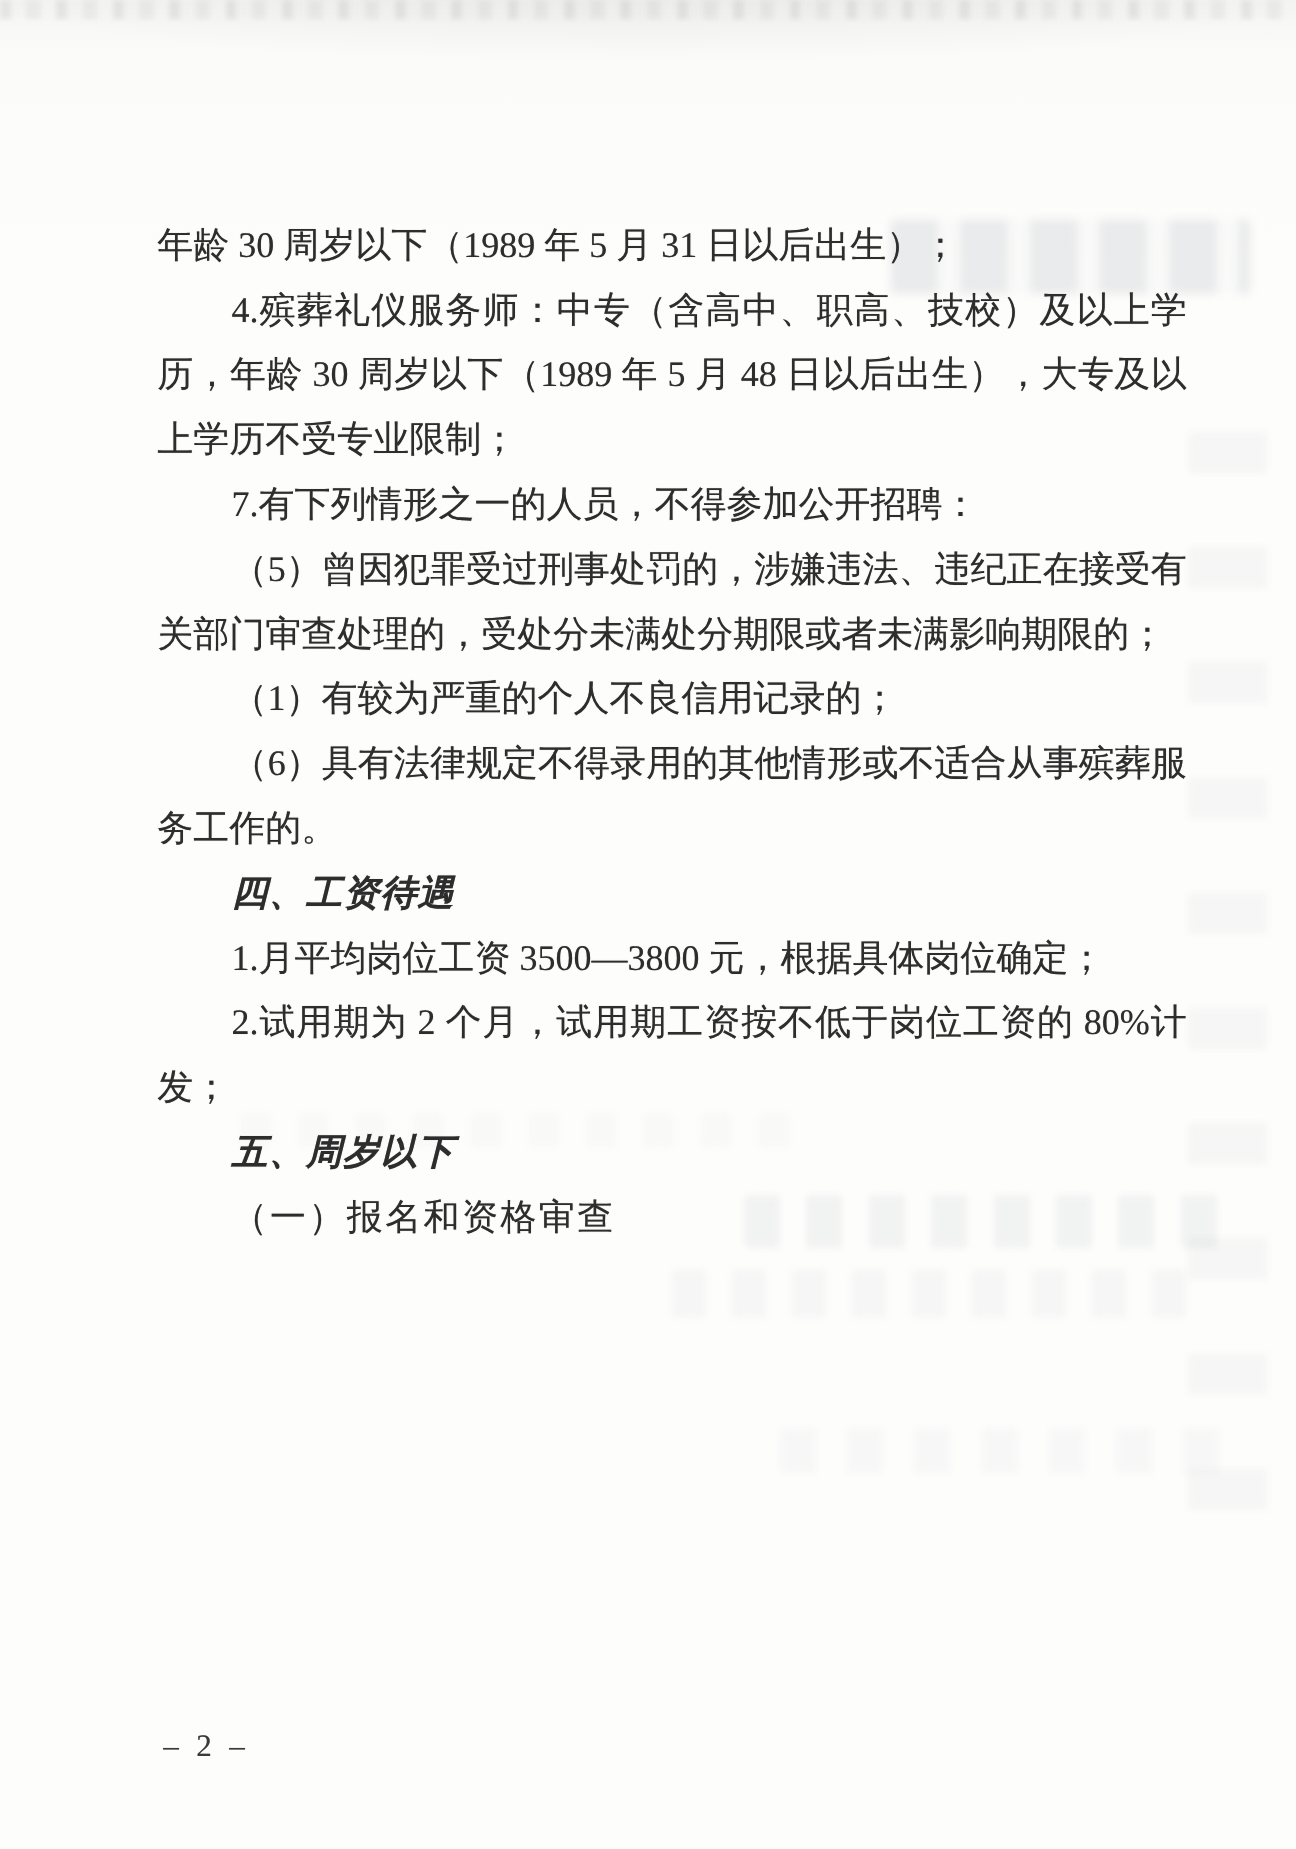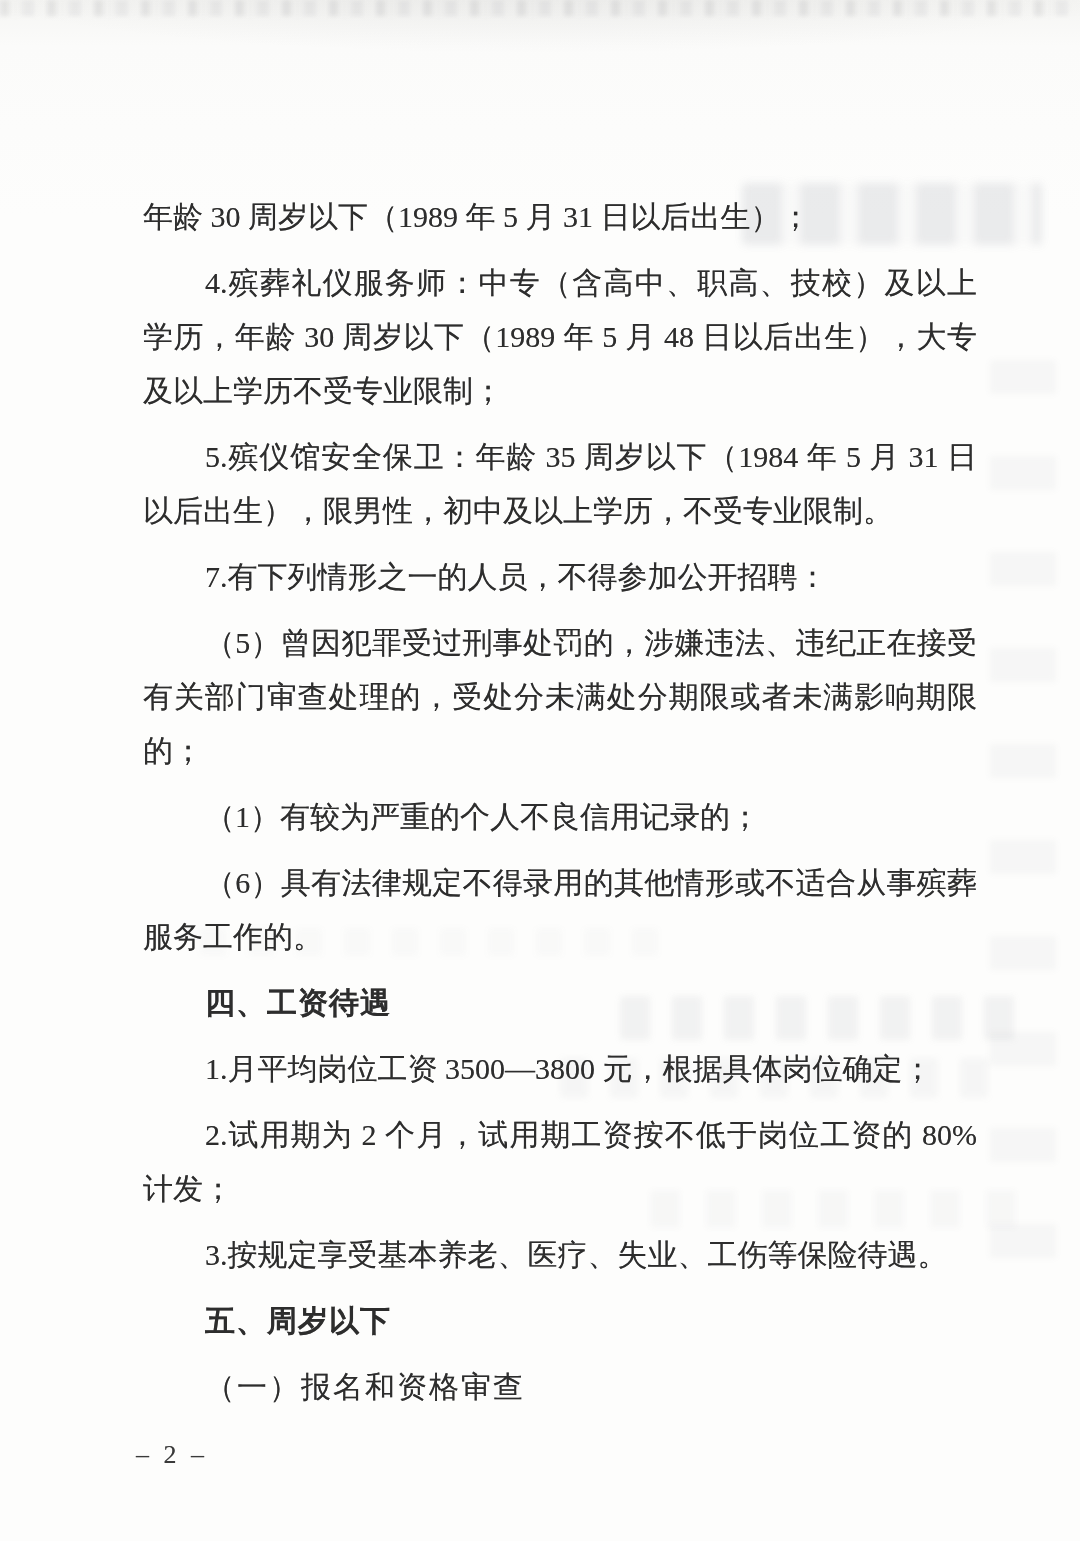--- a/index.html
+++ b/index.html
@@ -64,26 +64,27 @@
 
   .content {
     position: absolute;
     left: 131px; top: 178px; width: 858px;
     font-size: 30px;
     line-height: 54px;
     text-align: justify;
     text-justify: inter-character;
     text-shadow: 0 0 0.6px rgba(45,45,45,0.55);
   }
-  .content p { margin: 12px; padding: 0; }
+  .content p { margin: 0; padding: 0; }
   .content p.indent { text-indent: 62px; }
   .content p.heading {
     font-family: "DejaVu Sans", "Liberation Sans", sans-serif;
     font-weight: 700;
     letter-spacing: 1px;
+    font-style: italic;
   }
   .content p.subheading {
     letter-spacing: 2px;
   }
 
   .page-number {
     position: absolute;
     left: 136px; top: 1440px;
     font-size: 26px;
     letter-spacing: 4px;
@@ -100,28 +101,26 @@
   <div class="ghost ghost-title"></div>
   <div class="ghost ghost-col"></div>
   <div class="ghost ghost-mid1"></div>
   <div class="ghost ghost-mid2"></div>
   <div class="ghost ghost-mid3"></div>
   <div class="ghost ghost-mid4"></div>
 
   <div class="content">
     <p class="body">年龄 30 周岁以下（1989 年 5 月 31 日以后出生）；</p>
     <p class="body indent">4.殡葬礼仪服务师：中专（含高中、职高、技校）及以上学历，年龄 30 周岁以下（1989 年 5 月 48 日以后出生），大专及以上学历不受专业限制；</p>
-    <p class="body indent">5.殡仪馆安全保卫：年龄 35 周岁以下（1984 年 5 月 31 日以后出生），限男性，初中及以上学历，不受专业限制。</p>
     <p class="body indent">7.有下列情形之一的人员，不得参加公开招聘：</p>
     <p class="body indent">（5）曾因犯罪受过刑事处罚的，涉嫌违法、违纪正在接受有关部门审查处理的，受处分未满处分期限或者未满影响期限的；</p>
     <p class="body indent">（1）有较为严重的个人不良信用记录的；</p>
     <p class="body indent">（6）具有法律规定不得录用的其他情形或不适合从事殡葬服务工作的。</p>
     <p class="heading indent">四、工资待遇</p>
     <p class="body indent">1.月平均岗位工资 3500—3800 元，根据具体岗位确定；</p>
     <p class="body indent">2.试用期为 2 个月，试用期工资按不低于岗位工资的 80%计发；</p>
-    <p class="body indent">3.按规定享受基本养老、医疗、失业、工伤等保险待遇。</p>
     <p class="heading indent">五、周岁以下</p>
     <p class="subheading indent">（一）报名和资格审查</p>
   </div>
 
   <div class="page-number">– 2 –</div>
 
 </div>
 
 </body></html>

